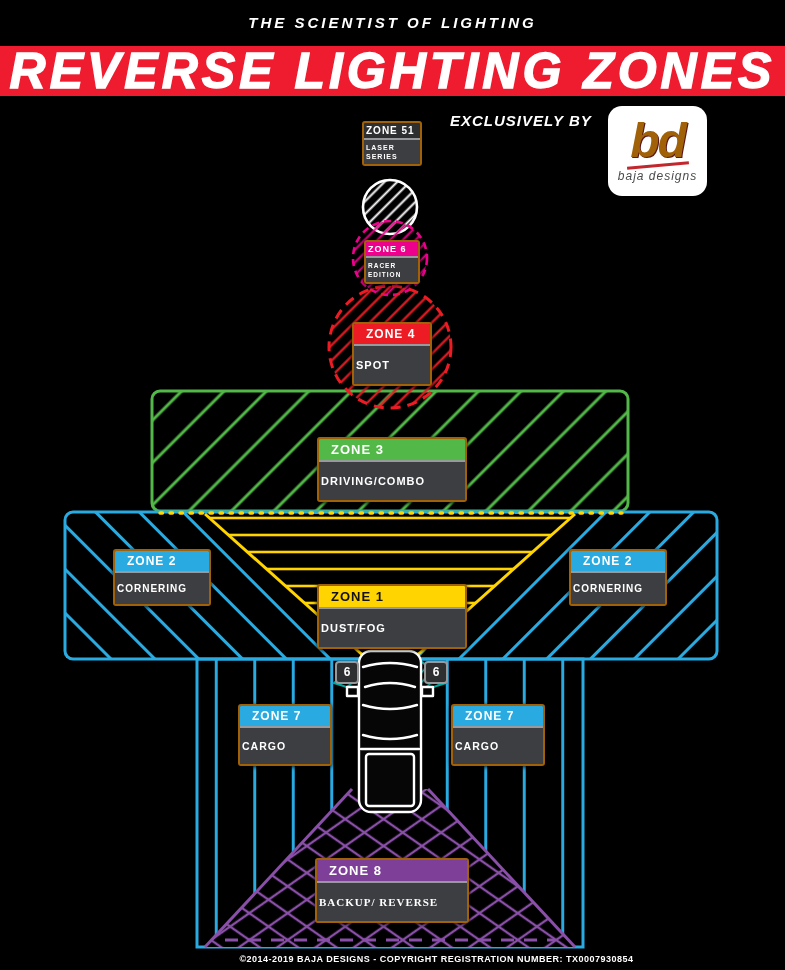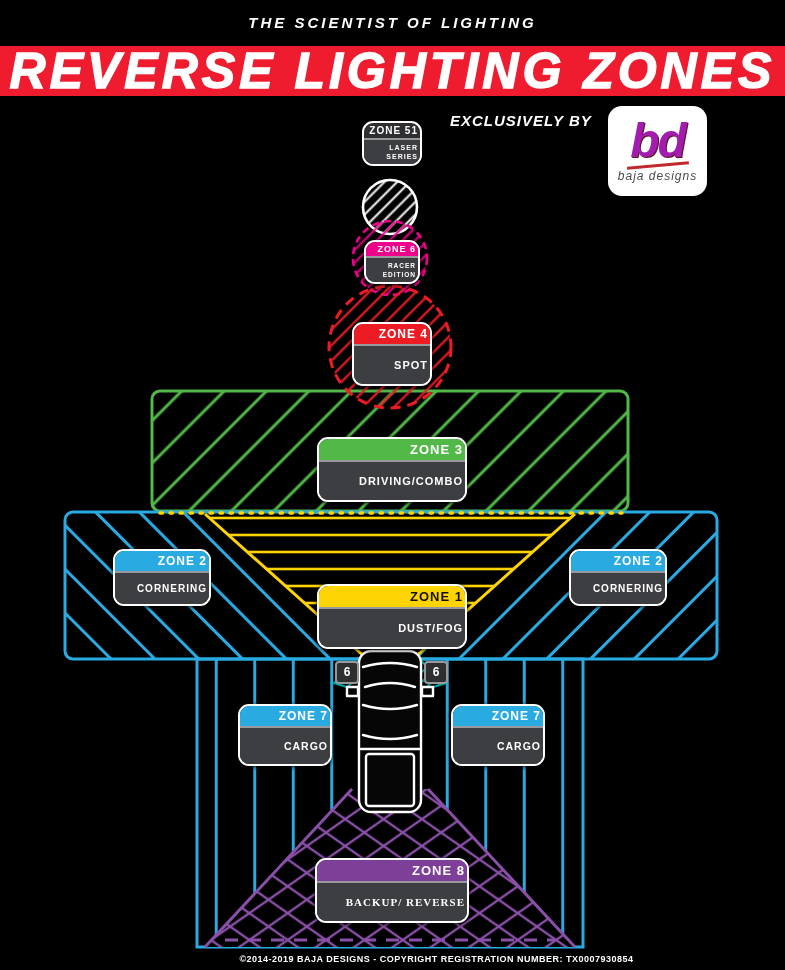--- a/index.html
+++ b/index.html
@@ -11,31 +11,31 @@
            font-size:15px;font-weight:bold;font-style:italic;letter-spacing:3px;}
   .banner{top:46px;left:0;width:785px;height:50px;background:#ee1c2e;
           display:flex;align-items:center;justify-content:center;}
   .banner .title{color:#fff;font-size:50px;font-weight:bold;font-style:italic;
           letter-spacing:4px;-webkit-text-stroke:1.4px #fff;white-space:nowrap;}
   .exclusively{top:112px;left:450px;color:#fff;font-size:15px;font-weight:bold;
           font-style:italic;letter-spacing:1px;}
   .logo{top:106px;left:608px;width:99px;height:90px;background:#fff;
         border-radius:14px;display:flex;flex-direction:column;align-items:center;
         justify-content:center;}
-  .logo .mono{font-size:48px;font-weight:bold;font-style:italic;color:#a21caf;
+  .logo .mono{font-size:48px;font-weight:bold;font-style:italic;color:#a16207;
         line-height:44px;letter-spacing:-2px;text-shadow:1px 1px 0 #58151a;}
   .logo .bar{width:62px;height:3px;background:#c1272d;transform:rotate(-5deg);
         margin:1px 0 2px 0;}
   .logo .brand{font-size:12px;font-weight:normal;font-style:italic;color:#4a4b4d;
         letter-spacing:1px;}
   
-  .zl{position:absolute;border:2px solid #ffffff;border-radius:11px;
-      background:#2e2f31;overflow:hidden;text-align:right;
+  .zl{position:absolute;border:2px solid #a16207;border-radius:3px;
+      background:#2e2f31;overflow:hidden;text-align:left;
       box-shadow:0 1px 4px rgba(0,0,0,.9);}
-  .zl .hd{color:#fff;font-weight:bold;letter-spacing:1px;padding:3px 2px;}
+  .zl .hd{color:#fff;font-weight:bold;letter-spacing:1px;padding:3px 12px;}
   .zl .bd2{background:#3d3e42;border-top:2px solid #97999c;color:#fff;
       font-weight:bold;letter-spacing:1px;padding:13px 2px;}
   .zl .bd2 span{display:block;line-height:9px;}
   .zmark{position:absolute;width:20px;height:19px;background:#2e2f31;
       border:2px solid #97999c;border-radius:4px;color:#fff;font-weight:bold;
       font-size:12px;line-height:19px;text-align:center;}
   .footer{bottom:6px;left:0;width:785px;text-align:center;color:#fff;
       font-size:9px;font-weight:bold;letter-spacing:.5px;padding-left:44px;}
 </style>
 </head>

